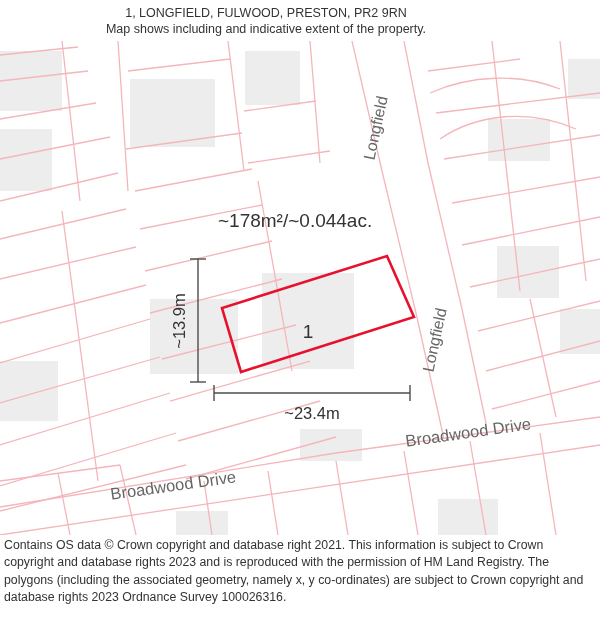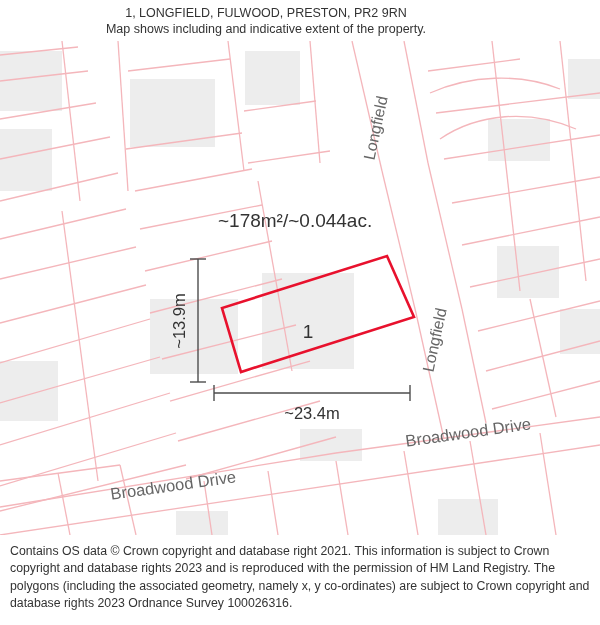--- a/index.html
+++ b/index.html
@@ -47,21 +47,21 @@
   }
   .footer {
     position: absolute;
     left: 0;
     top: 537px;
     width: 600px;
     padding: 0 4px;
     box-sizing: border-box;
   }
   .footer p {
-    margin: 6px;
+    margin: 0;
     font-size: 12.3px;
     line-height: 17.4px;
     color: #333333;
   }
   
 </style>
 </head>
 <body>
 
 <div class="header">

